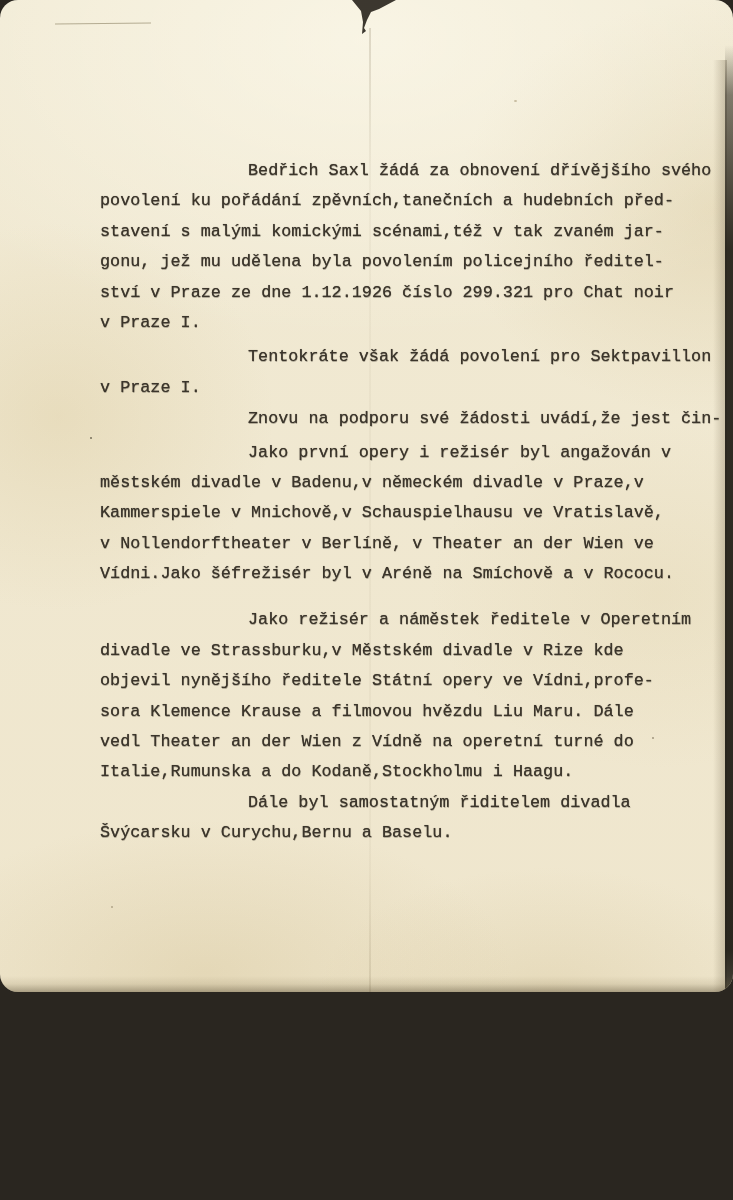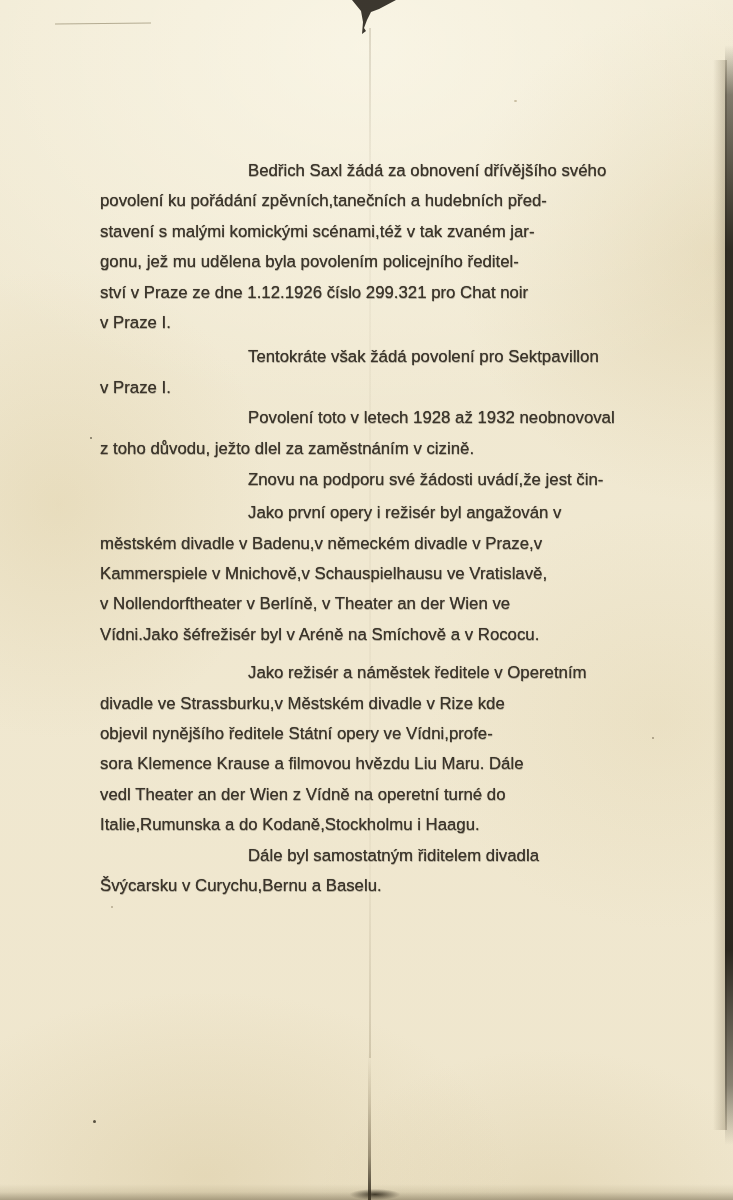--- a/index.html
+++ b/index.html
@@ -1,45 +1,46 @@
 <!DOCTYPE html>
 <html><head>
 <meta charset="utf-8">
 <style>
   html, body { margin: 0; padding: 0; background: #2a2620; }
   .paper {
     position: relative;
     width: 733px;
-    height: 1200px;
+    height: 992px;
     overflow: hidden;
     background:
       radial-gradient(130% 55% at 50% 4%, rgba(255,253,242,0.55), rgba(255,253,242,0) 55%),
       radial-gradient(42% 28% at 8% 42%, rgba(210,190,138,0.28), rgba(210,190,138,0) 70%),
       radial-gradient(50% 30% at 97% 21%, rgba(208,188,138,0.32), rgba(208,188,138,0) 70%),
       radial-gradient(45% 25% at 90% 60%, rgba(214,196,148,0.20), rgba(214,196,148,0) 70%),
       radial-gradient(60% 22% at 28% 98%, rgba(203,183,133,0.30), rgba(203,183,133,0) 70%),
       radial-gradient(45% 18% at 75% 100%, rgba(203,183,133,0.26), rgba(203,183,133,0) 70%),
       linear-gradient(#f1ead4, #efe6cd);
-    font-family: Liberation Sans, sans-serif;
+    font-family: Liberation Mono, monospace;
+    border-radius: 18px;
   }
   .textblock {
     position: absolute;
     left: 100px;
     top: 156px;
     width: 600px;
     font-size: 16.8px;
     line-height: 30.4px;
     color: #3b352b;
     text-shadow: 0 0 0.7px rgba(59,53,43,0.8), 0.3px 0.5px 0.6px rgba(59,53,43,0.3);
   }
   .para { margin: 0; }
   .para.m2 { margin-top: 4px; }
   .para.m4 { margin-top: 1px; }
   .para.m5 { margin-top: 3px; }
-  .para.m6 { margin-top: 8px; }
+  .para.m6 { margin-top: 16px; }
   .line { height: 30.4px; white-space: pre; }
   .para .line:first-child { padding-left: 148px; }
   .sup { position: relative; top: -11px; }
   .tear { position: absolute; left: 338px; top: 0; }
   .crease-faint {
     position: absolute; left: 369px; top: 28px; width: 2px; height: 1030px;
     background: linear-gradient(to bottom,
       rgba(110,95,65,0.20), rgba(110,95,65,0.05) 15%,
       rgba(110,95,65,0.05) 82%, rgba(110,95,65,0.22));
   }
@@ -114,24 +115,20 @@
       <div class="line">gonu, jež mu udělena byla povolením policejního ředitel-</div>
       <div class="line">ství v Praze ze dne 1.12.1926 číslo 299.321 pro Chat noir</div>
       <div class="line">v Praze I.</div>
     </div>
 
     <div class="para m2">
       <div class="line">Tentokráte však žádá povolení pro Sektpavillon</div>
       <div class="line">v Praze I.</div>
     </div>
 
-    <div class="para">
-      <div class="line">Povolení toto v letech 1928 až 1932 neobnovoval</div>
-      <div class="line">z toho důvodu, ježto dlel za zaměstnáním v cizině.</div>
-    </div>
 
     <div class="para m4">
       <div class="line">Znovu na podporu své žádosti uvádí,že jest čin-</div>
     </div>
 
     <div class="para m5">
       <div class="line">Jako první opery i režisér byl angažován v</div>
       <div class="line">městském divadle v Badenu,v německém divadle v Praze,v</div>
       <div class="line">Kammerspiele v Mnichově,v Schauspielhausu ve Vratislavě,</div>
       <div class="line">v Nollendorftheater v Berlíně, v Theater an der Wien ve</div>

